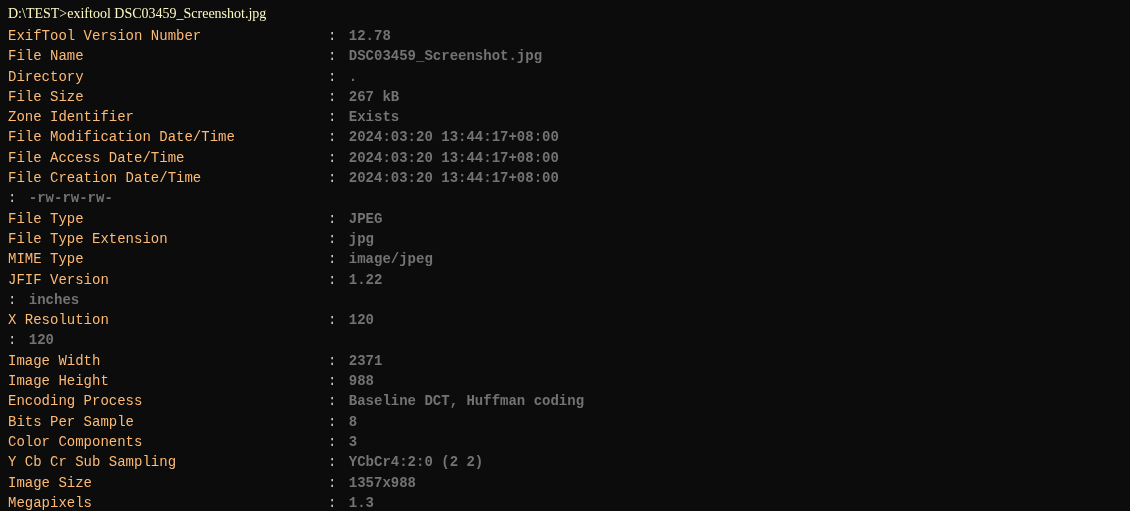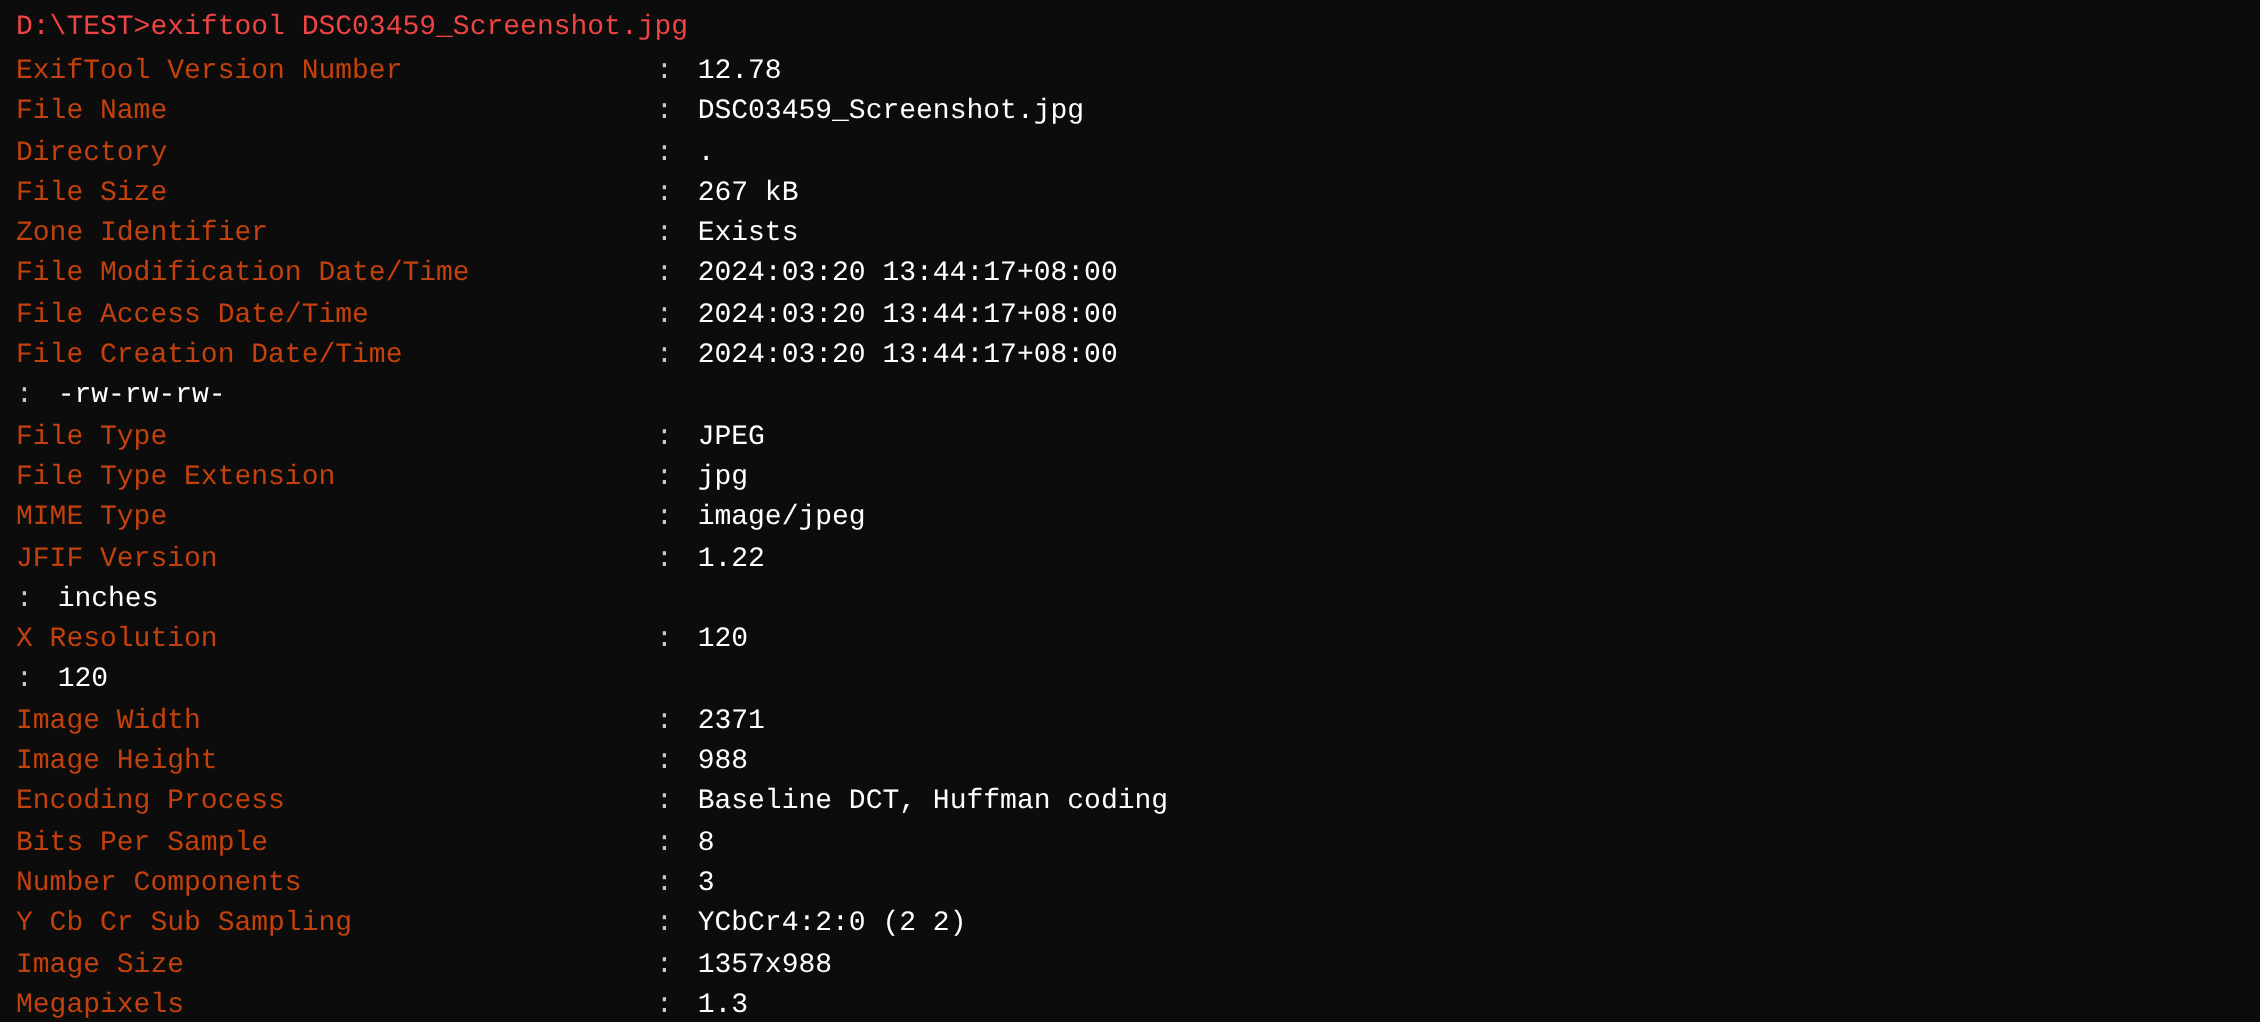--- a/index.html
+++ b/index.html
@@ -18,44 +18,46 @@
       overflow: hidden;
       padding: 6px 8px;
     }
 
     .terminal {
       width: 100%;
       height: 100%;
     }
 
     .command-line {
-      color: #ef4444;
+      color: #fef9c3;
       margin-bottom: 4px;
       white-space: pre;
+      font-family: Liberation Serif, serif;
     }
 
     .data-row {
       display: flex;
       white-space: pre;
       line-height: 1.45;
     }
 
     .field-name {
-      color: #c2410c;
+      color: #fdba74;
       min-width: 320px;
       display: inline-block;
     }
 
     .field-sep {
       color: #c8c8c8;
       margin-right: 4px;
     }
 
     .field-value {
-      color: #ffffff;
+      color: #737373;
+      font-weight: bold;
     }
   </style>
 </head>
 <body>
 
 <div class="terminal">
   <div class="command-line">D:\TEST&gt;exiftool DSC03459_Screenshot.jpg</div>
   <div id="rows-container">
       <div class="data-row"><span class="field-name">ExifTool Version Number     </span><span class="field-sep">: </span><span class="field-value">12.78</span></div>
       <div class="data-row"><span class="field-name">File Name                   </span><span class="field-sep">: </span><span class="field-value">DSC03459_Screenshot.jpg</span></div>
@@ -70,18 +72,18 @@
       <div class="data-row"><span class="field-name">File Type Extension         </span><span class="field-sep">: </span><span class="field-value">jpg</span></div>
       <div class="data-row"><span class="field-name">MIME Type                   </span><span class="field-sep">: </span><span class="field-value">image/jpeg</span></div>
       <div class="data-row"><span class="field-name">JFIF Version                </span><span class="field-sep">: </span><span class="field-value">1.22</span></div>
       <div class="data-row"><span class="field-sep">: </span><span class="field-value">inches</span></div>
       <div class="data-row"><span class="field-name">X Resolution                </span><span class="field-sep">: </span><span class="field-value">120</span></div>
       <div class="data-row"><span class="field-sep">: </span><span class="field-value">120</span></div>
       <div class="data-row"><span class="field-name">Image Width                 </span><span class="field-sep">: </span><span class="field-value">2371</span></div>
       <div class="data-row"><span class="field-name">Image Height                </span><span class="field-sep">: </span><span class="field-value">988</span></div>
       <div class="data-row"><span class="field-name">Encoding Process            </span><span class="field-sep">: </span><span class="field-value">Baseline DCT, Huffman coding</span></div>
       <div class="data-row"><span class="field-name">Bits Per Sample             </span><span class="field-sep">: </span><span class="field-value">8</span></div>
-      <div class="data-row"><span class="field-name">Number Components            </span><span class="field-sep">: </span><span class="field-value">3</span></div>
+      <div class="data-row"><span class="field-name">Color Components            </span><span class="field-sep">: </span><span class="field-value">3</span></div>
       <div class="data-row"><span class="field-name">Y Cb Cr Sub Sampling        </span><span class="field-sep">: </span><span class="field-value">YCbCr4:2:0 (2 2)</span></div>
       <div class="data-row"><span class="field-name">Image Size                  </span><span class="field-sep">: </span><span class="field-value">1357x988</span></div>
       <div class="data-row"><span class="field-name">Megapixels                  </span><span class="field-sep">: </span><span class="field-value">1.3</span></div>
     </div>
 </div>
 
 </body></html>

